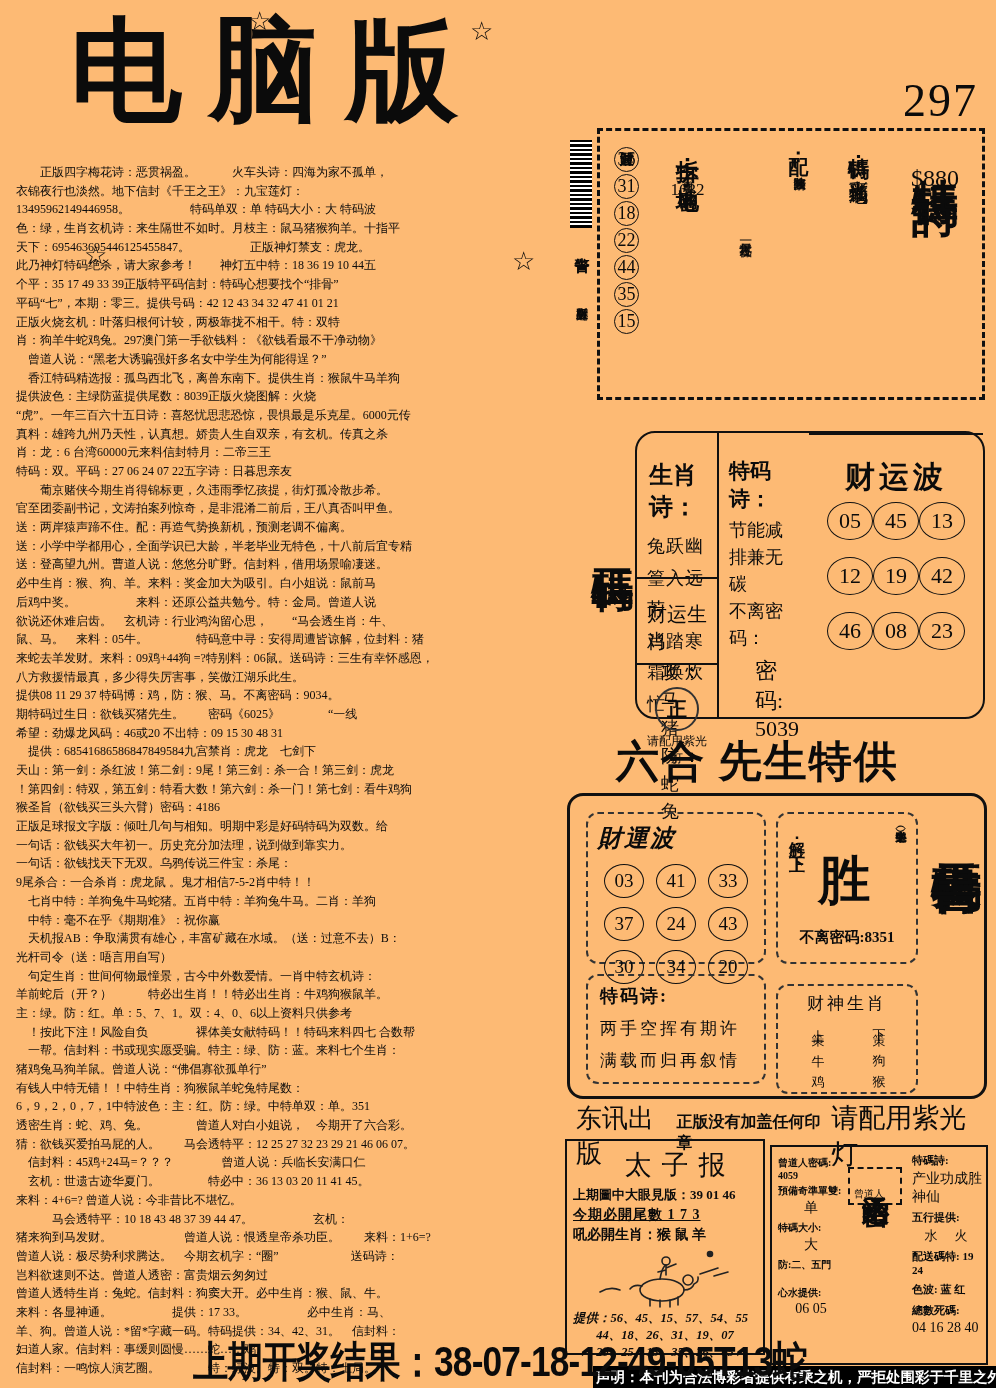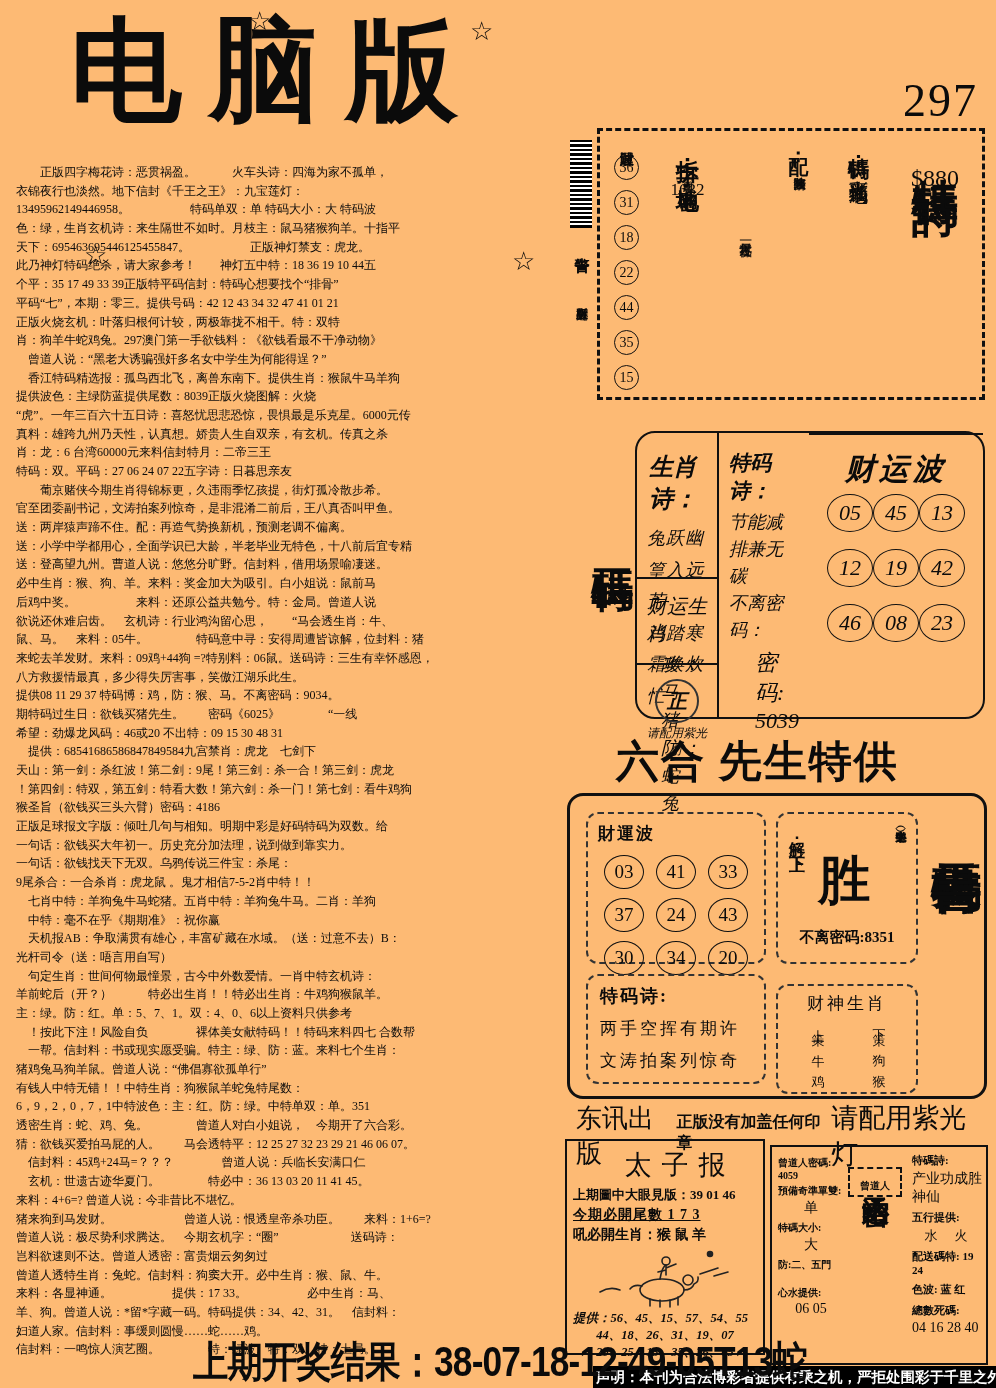--- a/index.html
+++ b/index.html
@@ -25,40 +25,40 @@
   .warning{position:absolute;left:572px;top:246px;font-size:15px;font-weight:700;}
   .copyright{position:absolute;left:573px;top:298px;font-size:12px;}
 
   
   .top-box{position:absolute;left:597px;top:128px;width:388px;height:272px;
            border:3px dashed #111;box-sizing:border-box;display:flex;flex-direction:row;
            justify-content:space-between;padding:10px 16px 8px 14px;}
   .col{display:flex;flex-direction:column;align-items:center;}
   .fyb-label{font-size:14px;font-weight:700;margin-bottom:4px;}
   .cnum{display:flex;align-items:center;justify-content:center;width:23px;height:23px;
-        border:1.5px solid #111;border-radius:50%;font-size:14px;margin:10px 0;}
+        border:1.5px solid #111;border-radius:50%;font-size:18px;margin:2px 0;}
   .chaizi-main{font-size:23px;font-weight:700;letter-spacing:2px;}
   .chaizi-note{font-size:10px;margin-top:2px;}
   .mima-label{font-size:19px;font-weight:700;margin-top:2px;}
   .mima-value{font-size:17px;margin-top:4px;}
   .yiye{font-size:13px;margin-top:92px;}
   .pei-label{font-size:20px;font-weight:700;}
   .pei-line{font-size:12.5px;margin-top:6px;}
   .tema-line{font-size:19px;letter-spacing:1px;}
   .tema-line b{font-size:21px;}
   .tb-title{font-size:46px;font-weight:700;letter-spacing:6px;}
   .tb-price{font-size:24px;margin-top:6px;}
 
   
   .tmw-label{position:absolute;left:586px;top:536px;font-size:42px;font-weight:900;line-height:1.25;}
   .tmw-box{position:absolute;left:635px;top:431px;width:350px;height:288px;border:2.5px solid #111;
            border-radius:20px;box-sizing:border-box;display:flex;}
   .tmw-left{width:160px;display:flex;flex-direction:column;}
   .tmw-right{flex:1;border-left:2px solid #111;display:flex;flex-direction:row;}
-  .tmw-s{padding:12px 10px;box-sizing:border-box;font-style:italic;}
+  .tmw-s{padding:20px 10px;box-sizing:border-box;}
   .bt{border-top:2px solid #111;}
   .sx-title{font-size:24px;font-weight:700;margin:6px 0 8px 2px;}
   .sx-line{font-size:18px;letter-spacing:1px;line-height:1.75;}
   .cy-title{font-size:20px;margin:2px 0 4px;}
   .cy-line{font-size:18px;letter-spacing:4px;margin-left:14px;line-height:1.55;}
   .stamp-wrap{text-align:center;}
   .stamp{display:inline-flex;align-items:center;justify-content:center;width:40px;height:40px;
          border:2px solid #333;border-radius:50%;font-size:20px;font-weight:700;margin-top:2px;}
   .stamp-note{font-size:12px;margin-top:2px;}
   .tm-title{font-size:21px;font-weight:700;margin:4px 0 4px;}
@@ -71,21 +71,21 @@
 
   
   .liuhe-title{position:absolute;left:616px;top:733px;font-size:43px;font-weight:900;letter-spacing:2px;}
   .tesu-box{position:absolute;left:567px;top:793px;width:420px;height:306px;border:3px solid #111;
             border-radius:16px;box-sizing:border-box;}
   .dash{position:absolute;border:2.5px dashed #333;border-radius:12px;box-sizing:border-box;}
   .boxA{left:16px;top:16px;width:180px;height:152px;padding:8px 10px;}
   .boxB{left:206px;top:16px;width:142px;height:152px;padding:6px 8px;}
   .boxC{left:16px;top:178px;width:180px;height:110px;padding:8px 12px;}
   .boxD{left:206px;top:188px;width:142px;height:110px;padding:6px 8px;font-family:Liberation Mono, monospace;}
-  .boxA-title{font-size:17px;font-weight:700;letter-spacing:2px;}
+  .boxA-title{font-size:24px;font-weight:700;letter-spacing:2px;font-style:italic;}
   .boxA .oval2-grid{display:grid;grid-template-columns:repeat(3,1fr);justify-items:center;row-gap:9px;margin-top:10px;}
   .oval2{display:flex;align-items:center;justify-content:center;width:38px;height:32px;
          border:1.5px solid #111;border-radius:50%;font-size:19px;}
   .boxB-inner{display:flex;height:106px;}
   .jie{font-size:16px;font-weight:700;margin-top:8px;}
   .sheng{font-size:52px;font-weight:900;margin:26px auto 0;}
   .xs-label{font-size:11px;font-weight:700;margin-left:auto;margin-top:2px;}
   .b-mima{font-size:15px;font-weight:700;text-align:center;margin-top:2px;}
   .boxC-title{font-size:18px;font-weight:900;letter-spacing:2px;}
   .boxC-line{font-size:17px;letter-spacing:3px;margin-top:9px;}
@@ -114,21 +114,21 @@
 
   
   .toumi{position:absolute;left:770px;top:1145px;width:218px;height:220px;border:2px solid #111;
          box-sizing:border-box;display:flex;padding:6px 4px 4px 6px;}
   .tm-left{width:66px;font-size:10px;font-weight:700;}
   .tm-left .val{font-size:14px;text-align:center;font-weight:400;margin:1px 0 4px;}
   .tm-left .lbl{margin-top:3px;}
   .tm-seal{width:62px;display:flex;flex-direction:column;align-items:center;}
   .seal-frame{border:2px dashed #111;padding:6px 4px 2px;margin-top:14px;}
   .seal-text{font-size:28px;font-weight:900;line-height:1.5;}
-  .seal-by{font-size:10px;font-weight:700;margin-top:4px;text-align:center;}
+  .seal-by{font-size:10px;font-weight:400;margin-top:12px;text-align:left;}
   .tm-rightcol{flex:1;padding-left:6px;font-size:11px;font-weight:700;}
   .tm-rightcol .big{font-size:14px;font-weight:400;margin:2px 0 4px;}
   .tm-rightcol .med{font-size:13px;font-weight:400;letter-spacing:2px;margin:2px 0 4px;text-align:center;}
 
   
   .disclaimer{position:absolute;left:593px;top:1366px;width:403px;height:22px;background:#000;color:#fff;
               font-size:14.5px;font-weight:700;white-space:nowrap;display:flex;align-items:center;padding-left:3px;box-sizing:border-box;}
   .overlay{position:absolute;left:193px;top:1334px;font-size:42px;font-weight:900;white-space:nowrap;
            font-family:"Liberation Sans","DejaVu Sans",sans-serif;transform:scaleX(0.84);transform-origin:left;
            letter-spacing:-1px;z-index:50;}
@@ -195,20 +195,21 @@
       <div class="bline">　！按此下注！风险自负　　　　裸体美女献特码！！特码来料四七 合数帮</div>
       <div class="bline">　一帮。信封料：书或现实愿受骗。特主：绿、防：蓝。来料七个生肖：</div>
       <div class="bline">猪鸡兔马狗羊鼠。曾道人说：“佛倡寡欲孤单行”</div>
       <div class="bline">有钱人中特无错！！中特生肖：狗猴鼠羊蛇兔特尾数：</div>
       <div class="bline">6，9，2，0，7，1中特波色：主：红。防：绿。中特单双：单。351</div>
       <div class="bline">透密生肖：蛇、鸡、兔。　　　　曾道人对白小姐说，　今期开了六合彩。</div>
       <div class="bline">猜：欲钱买爱拍马屁的人。　　马会透特平：12 25 27 32 23 29 21 46 06 07。</div>
       <div class="bline">　信封料：45鸡+24马=？？？　　　　曾道人说：兵临长安满口仁</div>
       <div class="bline">　玄机：世遗古迹华夏门。　　　　特必中：36 13 03 20 11 41 45。</div>
       <div class="bline">来料：4+6=? 曾道人说：今非昔比不堪忆。</div>
+      <div class="bline">　　　马会透特平：10 18 43 48 37 39 44 47。　　　　　玄机：</div>
       <div class="bline">猪来狗到马发财。　　　　　　曾道人说：恨透皇帝杀功臣。　　来料：1+6=?</div>
       <div class="bline">曾道人说：极尽势利求腾达。　今期玄机字：“圈”　　　　　　送码诗：</div>
       <div class="bline">岂料欲速则不达。曾道人透密：富贵烟云匆匆过</div>
       <div class="bline">曾道人透特生肖：兔蛇。信封料：狗窦大开。必中生肖：猴、鼠、牛。</div>
       <div class="bline">来料：各显神通。　　　　　提供：17 33。　　　　　必中生肖：马、</div>
       <div class="bline">羊、狗。曾道人说：*留*字藏一码。特码提供：34、42、31。　信封料：</div>
       <div class="bline">妇道人家。信封料：事缓则圆慢……蛇……鸡。</div>
       <div class="bline">信封料：一鸣惊人演艺圈。　　　　特：绿波。特：双。特：土局。</div>
     </div>
 
@@ -318,21 +319,21 @@
         <div class="jie v">解：（上下）</div>
         <div class="sheng">胜</div>
         <div class="xs-label v">先生送字（必中）</div>
       </div>
       <div class="b-mima">不离密码:8351</div>
     </div>
     <div class="dash boxC">
       <div class="boxC-title">特码诗:</div>
       <div>
           <div class="boxC-line">两手空挥有期许</div>
-          <div class="boxC-line">文涛拍案列惊奇</div>
+          <div class="boxC-line">满载而归再叙情</div>
         </div>
     </div>
     <div class="dash boxD">
       <div class="boxD-title">财神生肖</div>
       <div class="boxD-cols">
         <div class="boxD-col v">上策：牛　鸡</div>
         <div class="boxD-col v">下策：狗　猴</div>
       </div>
     </div>
     <div class="tianshu v">特碼天書</div>

